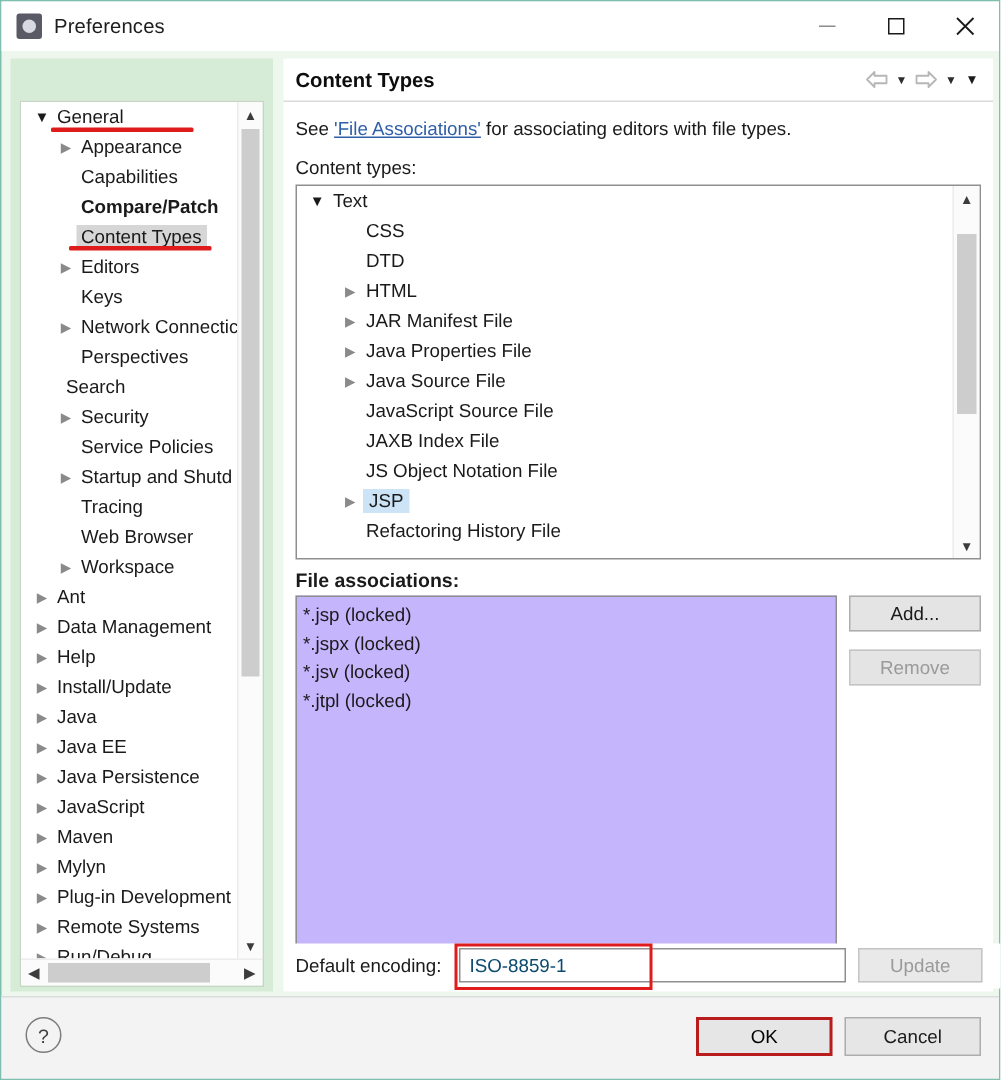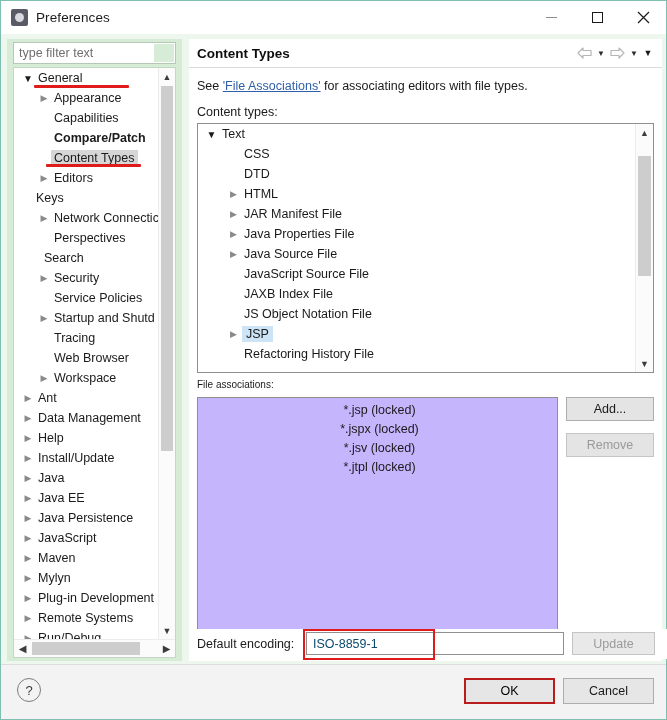--- a/index.html
+++ b/index.html
@@ -112,21 +112,21 @@
     position:absolute;left:0;top:0;width:473px;height:28px;
     display:flex;align-items:center;
     border-bottom:1px solid #d9d9d9;
   }
   .rp-title{font-size:13.5px;font-weight:bold;color:#0d0d0d;padding-left:8px;}
   .rp-tools{margin-left:auto;display:flex;align-items:center;padding-right:8px;gap:2px;}
   .tool{width:17px;height:18px;display:flex;align-items:center;justify-content:center;}
   .chev{width:12px;height:18px;display:flex;align-items:center;justify-content:center;color:#2d2d2d;font-size:8px;}
   .chev.dark{color:#1a1a1a;font-size:9px;}
 
-  .rp-body{position:absolute;left:0;top:28px;width:473px;height:594px;text-align:center;}
+  .rp-body{position:absolute;left:0;top:28px;width:473px;height:594px;}
   .line-see{position:absolute;left:8px;top:12px;font-size:12.5px;color:#1a1a1a;white-space:nowrap;}
   .link{color:#2f5fa8;text-decoration:underline;}
   .lbl-ct{position:absolute;left:8px;top:38px;font-size:12.5px;}
 
   .ctbox{
     position:absolute;left:8px;top:56px;width:457px;height:250px;
     border:1px solid #8f8f8f;background:#ffffff;box-sizing:border-box;overflow:hidden;
   }
   .ctlist{position:absolute;left:0;top:0;width:438px;height:248px;overflow:hidden;}
   .ctrow{
@@ -141,21 +141,21 @@
     position:absolute;right:0;top:0;width:18px;height:248px;background:#fbfbfb;
     border-left:1px solid #ececec;box-sizing:border-box;
   }
   .ctvsb .up,.ctvsb .dn{
     position:absolute;left:0;width:17px;height:17px;display:flex;align-items:center;
     justify-content:center;color:#3c3c3c;font-size:9px;
   }
   .ctvsb .up{top:0;} .ctvsb .dn{bottom:0;}
   .ctvsb .thumb{position:absolute;left:2px;top:32px;width:13px;height:120px;background:#cdcdcd;}
 
-  .lbl-fa{position:absolute;left:8px;top:312px;font-size:10px;}
+  .lbl-fa{position:absolute;left:8px;top:312px;font-size:13px;font-weight:bold;}
   .fabox{
     position:absolute;left:8px;top:330px;width:361px;height:254px;
     border:1px solid #8f8f8f;background:#c4b5fd;box-sizing:border-box;
     padding:3px 0 0 4px;overflow:hidden;
   }
   .farow{height:19px;line-height:19px;font-size:12.5px;color:#1a1a1a;white-space:nowrap;}
 
   .btncol{position:absolute;left:377px;top:330px;width:88px;}
   .sbtn{
     width:88px;height:24px;box-sizing:border-box;
@@ -228,24 +228,20 @@
         </div>
       <div class="tb-btn close">
         <svg width="13" height="13" viewBox="0 0 13 13" aria-hidden="true">
           <path d="M1 1 L12 12 M12 1 L1 12" stroke="#1a1a1a" stroke-width="1.2" fill="none"></path>
         </svg>
       </div>
     </div>
   </div>
 
   <div class="leftpane">
-    <div class="filterbox">
-      <span class="ph">type filter text</span>
-      <span class="fclear"></span>
-    </div>
 
     <div class="treebox">
       <div class="tree-scroll-area" id="sidebar-list">
           <div class="titem" style="padding-left: 6px;">
             <span class="arr down">▼</span>
             <span class="lbl">General</span>
           </div>
           <div class="titem" style="padding-left: 22px;">
             <span class="arr">▶</span>
             <span class="lbl">Appearance</span>
@@ -259,21 +255,21 @@
             <span class="lbl">Compare/Patch</span>
           </div>
           <div class="titem sel" style="padding-left: 22px;">
             <span class="arr"></span>
             <span class="lbl">Content Types</span>
           </div>
           <div class="titem" style="padding-left: 22px;">
             <span class="arr">▶</span>
             <span class="lbl">Editors</span>
           </div>
-          <div class="titem" style="padding-left: 4px;">
+          <div class="titem" style="padding-left: 22px;">
             <span class="arr"></span>
             <span class="lbl">Keys</span>
           </div>
           <div class="titem" style="padding-left: 22px;">
             <span class="arr">▶</span>
             <span class="lbl">Network Connectic</span>
           </div>
           <div class="titem" style="padding-left: 22px;">
             <span class="arr"></span>
             <span class="lbl">Perspectives</span>

